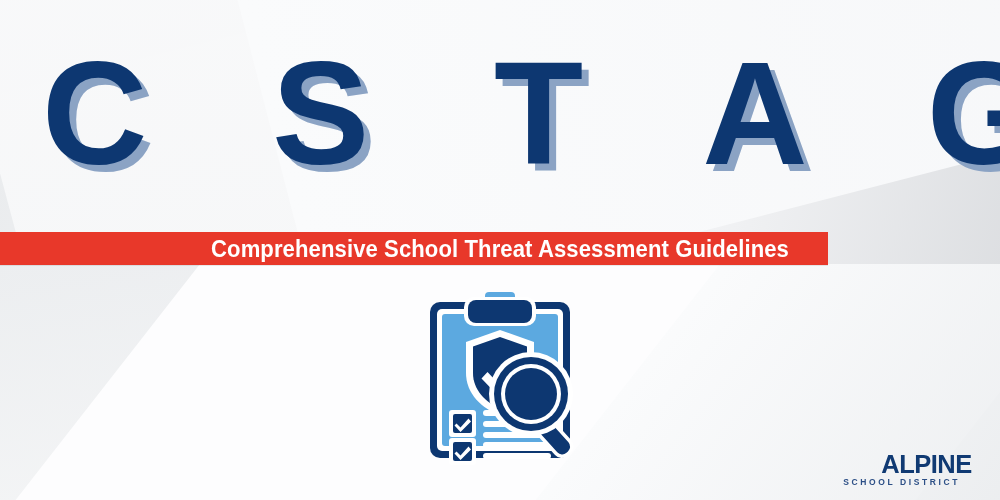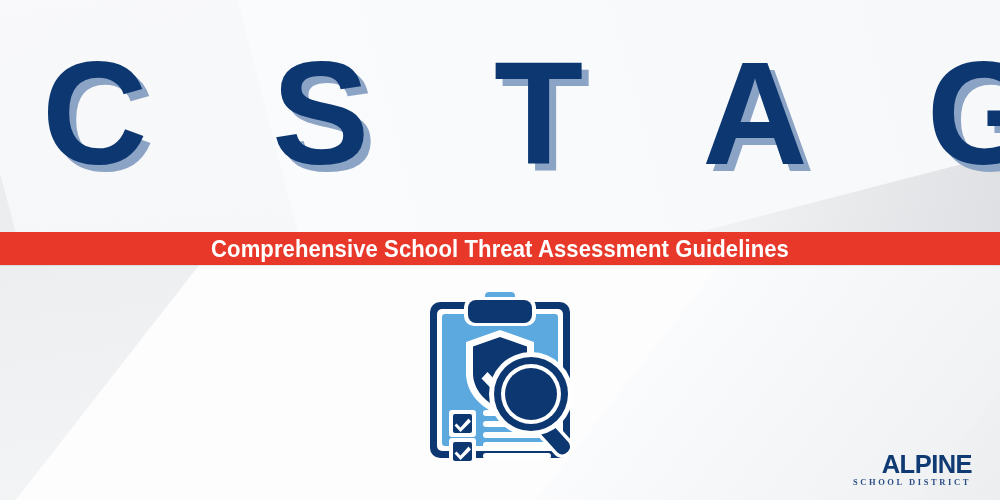--- a/index.html
+++ b/index.html
@@ -68,21 +68,21 @@
     letter-spacing:42px;
     text-indent:42px;
     color:#0d3771;
     text-shadow:7px 7px 0 #8ba3c4;
     white-space:nowrap;
     user-select:none;
   }
 
   
   #tagline-bar{
-    position:absolute;left:0;top:232px;width:1000px;height:33px;
+    position:absolute;left:0;top:232px;width:828px;height:33px;
     background:#e8382a;
     box-shadow:0 1px 0 rgba(0,0,0,.08);
   }
   #tagline-text{
     position:absolute;left:0;top:0;width:1000px;height:33px;
     line-height:33px;text-align:center;
     color:#ffffff;
     font-family:"Liberation Sans", sans-serif;
     font-weight:bold;
     font-size:24px;
@@ -108,27 +108,27 @@
     font-family:"Liberation Sans", sans-serif;
     font-weight:bold;
     font-size:25px;
     letter-spacing:-0.5px;
     color:#103a73;
     line-height:26px;
     transform:scaleX(1.02);
     transform-origin:right center;
   }
   #logo-sub{
-    font-family:Liberation Serif, serif;
+    font-family:Liberation Sans, sans-serif;
     font-weight:bold;
     font-size:8.5px;
     letter-spacing:2.6px;
     color:#2c4f86;
     line-height:11px;
-    margin-right:1px;
+    margin-right:12px;
   }
 </style>
 </head>
 <body>
 
 <div id="banner">
 
   <div class="bg-base"></div>
   <div class="bg-diag-b"></div>
   <div class="bg-diag-a"></div>

